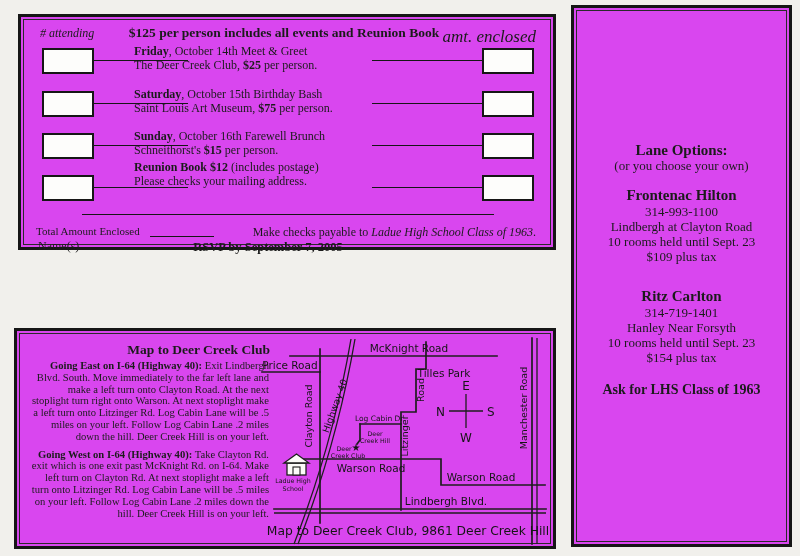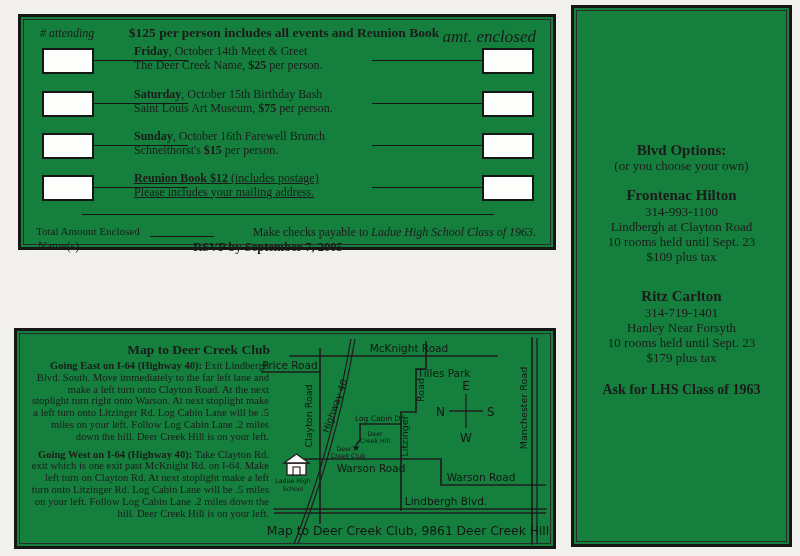--- a/index.html
+++ b/index.html
@@ -1,21 +1,21 @@
 <!DOCTYPE html>
 <html><head>
 <meta charset="utf-8">
 <style>
   html,body{margin:0;padding:0;}
   body{width:800px;height:556px;background:#f1f0ec;overflow:hidden;
        font-family:"Liberation Serif", serif;color:#1b1b1b;}
   #page{position:relative;width:800px;height:556px;}
 
   
-  .panel-outer{position:absolute;border:3px solid #161616;background:#15803d;}
+  .panel-outer{position:absolute;border:3px solid #161616;background:#d946ef;}
   .panel-inner{position:absolute;left:2px;top:2px;right:2px;bottom:2px;border:1px solid #2a2a2a;}
 
   
   #form-panel{left:18px;top:14px;width:532px;height:230px;}
   .hdr-attending{position:absolute;left:16px;top:6px;font-style:italic;font-size:12px;}
   .hdr-price{position:absolute;left:60px;top:5px;width:400px;text-align:center;font-weight:bold;font-size:13.5px;}
   .hdr-amt{position:absolute;right:14px;top:7px;font-style:italic;font-size:17px;}
   .fill-box{position:absolute;width:48px;height:22px;border:2px solid #161616;background:#fdfdfb;}
   .conn{position:absolute;height:0;border-top:1.6px solid #161616;}
   .evt{position:absolute;left:110px;width:300px;text-align:left;font-size:12px;line-height:13.5px;}
@@ -59,21 +59,21 @@
   <div class="panel-outer" id="form-panel">
     <div class="panel-inner">
       <div class="hdr-attending"># attending</div>
       <div class="hdr-price">$125 per person includes all events and Reunion Book</div>
       <div class="hdr-amt">amt. enclosed</div>
 
       <div class="fill-box" style="left:18px;top:28px;"></div>
       <div class="conn" style="left:68px;top:40px;width:96px;"></div>
       <div class="evt" style="top:25px;">
         <span class="b">Friday</span><span>, October 14th Meet &amp; Greet</span><br>
-        <span>The Deer Creek Name, </span><span class="b">$25</span><span> per person.</span>
+        <span>The Deer Creek Club, </span><span class="b">$25</span><span> per person.</span>
       </div>
       <div class="conn" style="left:348px;top:40px;width:110px;"></div>
       <div class="fill-box" style="left:458px;top:28px;"></div>
 
       <div class="fill-box" style="left:18px;top:71px;"></div>
       <div class="conn" style="left:68px;top:83px;width:96px;"></div>
       <div class="evt" style="top:68px;">
         <span class="b">Saturday</span><span>, October 15th Birthday Bash</span><br>
         <span>Saint Louis Art Museum, </span><span class="b">$75</span><span> per person.</span>
       </div>
@@ -84,57 +84,57 @@
       <div class="conn" style="left:68px;top:125px;width:96px;"></div>
       <div class="evt" style="top:110px;">
         <span class="b">Sunday</span><span>, October 16th  Farewell Brunch</span><br>
         <span>Schneithorst's </span><span class="b">$15</span><span> per person.</span>
       </div>
       <div class="conn" style="left:348px;top:125px;width:110px;"></div>
       <div class="fill-box" style="left:458px;top:113px;"></div>
 
       <div class="fill-box" style="left:18px;top:155px;"></div>
       <div class="conn" style="left:68px;top:167px;width:96px;"></div>
-      <div class="evt" style="top:152px;text-decoration:underline;">
+      <div class="evt" style="top:141px;">
         <span class="b">Reunion Book $12</span><span> (includes postage)</span><br>
-        <span>Please includes your mailing address.</span><span class="b"></span><span></span>
+        <span>Please checks your mailing address.</span><span class="b"></span><span></span>
       </div>
       <div class="conn" style="left:348px;top:167px;width:110px;"></div>
       <div class="fill-box" style="left:458px;top:155px;"></div>
 
       <div class="names-row">Name(s)</div>
       <div class="names-line"></div>
       <div class="total-row">Total Amount Enclosed</div>
       <div class="total-line"></div>
       <div class="checks-row">
         <span>Make checks payable to </span><span class="i">Ladue High School Class of 1963</span><span>.</span>
       </div>
       <div class="rsvp-row">RSVP by September 7, 2005</div>
     </div>
   </div>
 
   <div class="panel-outer" id="hotel-panel">
     <div class="panel-inner">
       <div class="hotel-block" style="top:132px;">
-        <div class="hotel-title">Blvd Options:</div>
+        <div class="hotel-title">Lane Options:</div>
         <div>(or you choose your own)</div>
       </div>
       <div class="hotel-block" style="top:176px;">
         <div class="hotel-name">Frontenac Hilton</div>
         <div>314-993-1100</div>
         <div>Lindbergh at Clayton Road</div>
         <div>10 rooms held until Sept. 23</div>
         <div>$109 plus tax</div>
       </div>
       <div class="hotel-block" style="top:277px;">
         <div class="hotel-name">Ritz Carlton</div>
         <div>314-719-1401</div>
         <div>Hanley Near Forsyth</div>
         <div>10 rooms held until Sept. 23</div>
-        <div>$179 plus tax</div>
+        <div>$154 plus tax</div>
       </div>
       <div class="hotel-block hotel-ask" style="top:371px;">Ask for LHS Class of 1963</div>
     </div>
   </div>
 
   <div class="panel-outer" id="map-panel">
     <div class="panel-inner">
       <div class="map-title">Map to Deer Creek Club</div>
       <div class="directions">
         <p><span class="b">Going East on I-64 (Highway 40):</span><span>  Exit Lindbergh Blvd. South.  Move immediately to the far left lane and make a left turn onto Clayton Road.  At the next stoplight turn right onto Warson.  At next stoplight make a left turn onto Litzinger Rd.  Log Cabin Lane will be .5 miles on your left.  Follow Log Cabin Lane .2 miles down the hill.  Deer Creek Hill is on your left.</span></p>

